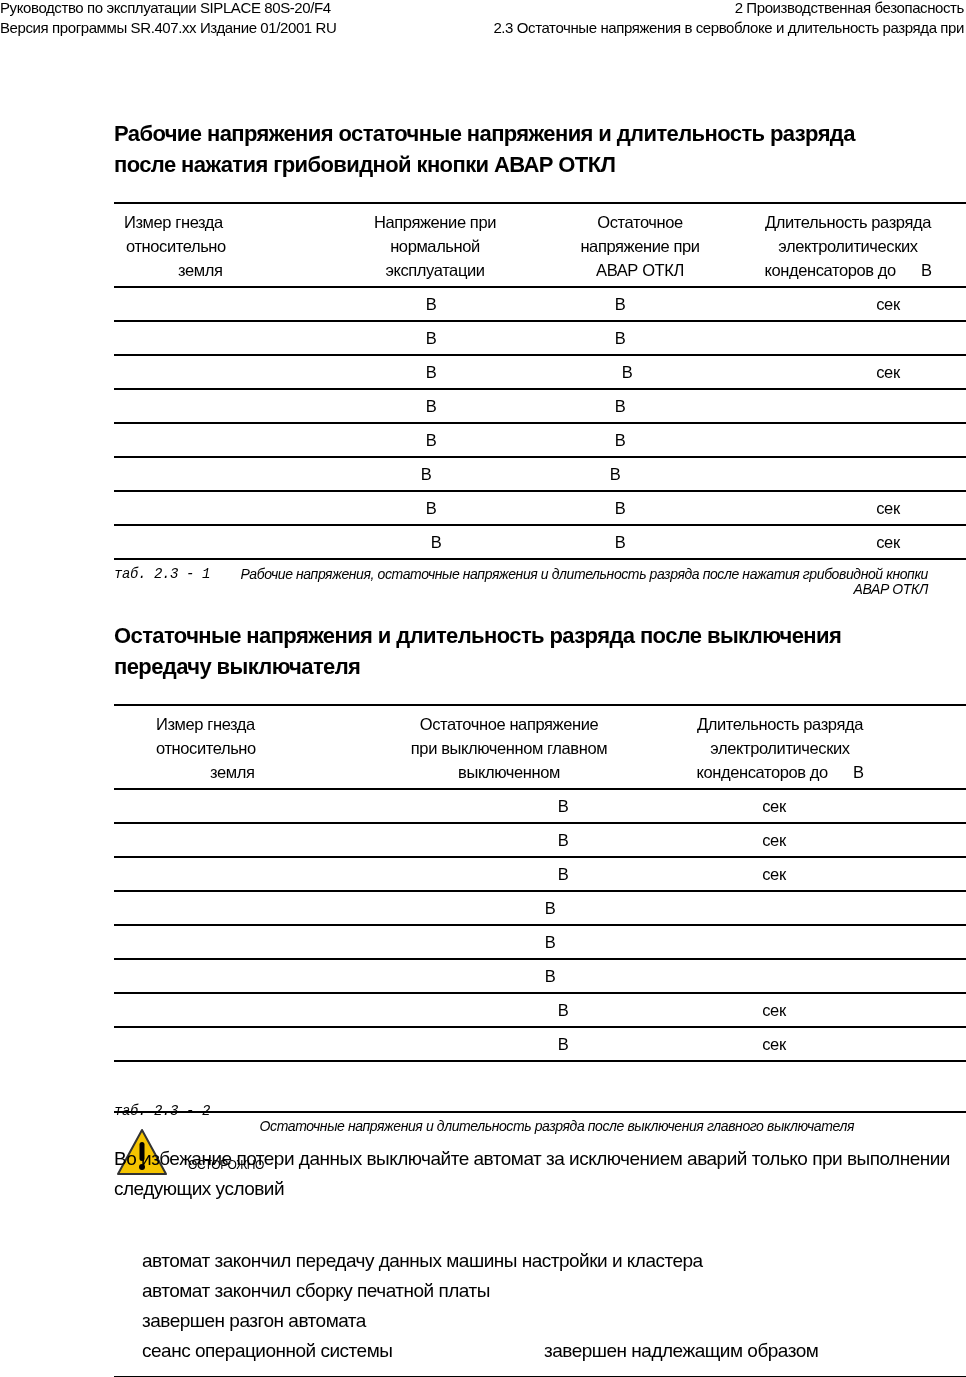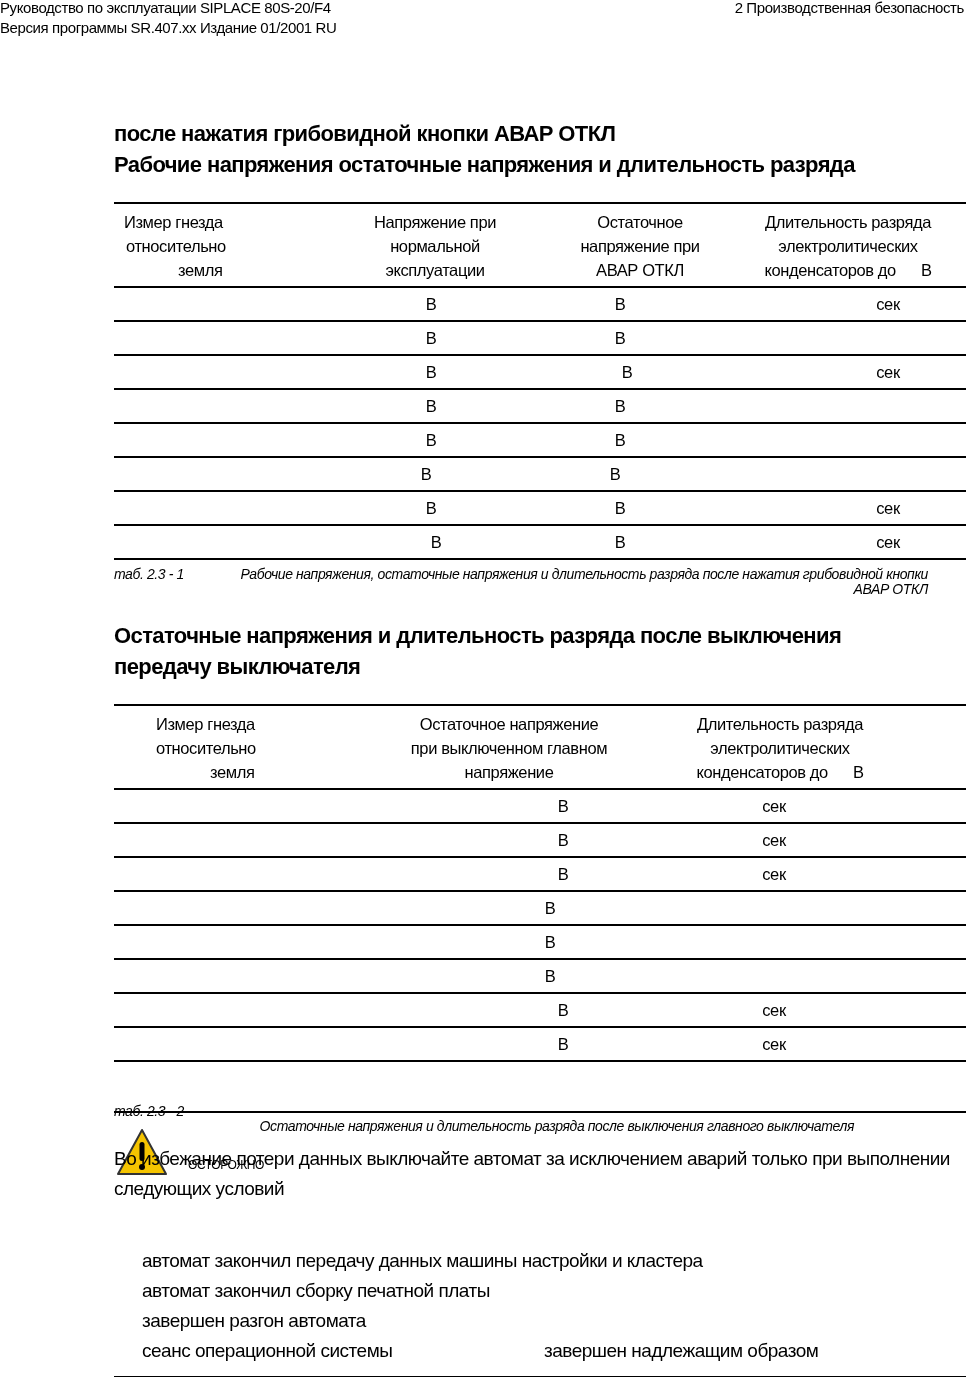--- a/index.html
+++ b/index.html
@@ -32,21 +32,21 @@
       font-size: 16.5px;
     }
     .t1 { top: 202px; }
     .t2 { top: 704px; }
     .lbl { white-space: nowrap; }
 
     .caption {
       position: absolute; left: 114px; font-size: 14px; font-style: italic;
       line-height: 15px; letter-spacing: -0.4px;
     }
-    .caption .num { display: inline-block; width: 114px; vertical-align: top; }
+    .caption .num { display: inline-block; width: 114px; vertical-align: top; font-family: Liberation Mono, monospace; }
     .caption .txt { display: inline-block; vertical-align: top; width: 700px; text-align: right; }
     .cap1 { top: 567px; }
     .cap2 { top: 1068px; margin-top: 36px; }
 
     .rule { position: absolute; left: 114px; width: 852px; height: 0; border-top: 2px solid #000; }
     .rule-top { top: 1111px; }
     .rule-bottom { top: 1376px; }
 
     .warn-icon { position: absolute; left: 116px; top: 1128px; width: 52px; height: 48px; }
     .warn-title { position: absolute; left: 188px; top: 1158px; font-size: 12px; letter-spacing: -0.4px; }
@@ -63,25 +63,26 @@
   </style>
 </head>
 <body>
 
 <div class="hdr hdr-left">
   <div>Руководство по эксплуатации SIPLACE 80S-20/F4</div>
   <div>Версия программы SR.407.xx  Издание 01/2001 RU</div>
 </div>
 <div class="hdr hdr-right">
   <div>2 Производственная безопасность</div>
+  <div>2.3 Остаточные напряжения в сервоблоке и длительность разряда при</div>
 </div>
 
 <div class="section-title t1-title">
+  <div>Рабочие напряжения  остаточные напряжения и длительность разряда</div>
   <div>после нажатия грибовидной кнопки АВАР ОТКЛ</div>
-  <div>Рабочие напряжения  остаточные напряжения и длительность разряда</div>
 </div>
 
 <table class="doc t1">
   <colgroup>
     <col style="width:186px">
       <col style="width:250px">
       <col style="width:180px">
       <col style="width:236px">
   </colgroup>
   <thead>
@@ -178,21 +179,21 @@
   <thead>
     <tr>
       <th style="text-align:left;padding-left:42px;">
         <div class="lbl">Измер  гнезда</div>
         <div class="lbl" style="margin-left:0px">относительно</div>
         <div class="lbl" style="margin-left:54px">земля</div>
       </th>
       <th>
         <div class="lbl">Остаточное напряжение</div>
         <div class="lbl">при выключенном главном</div>
-        <div class="lbl">напряжение</div>
+        <div class="lbl">выключенном</div>
       </th>
       <th style="padding-right:60px">
         <div class="lbl">Длительность разряда</div>
         <div class="lbl">электролитических</div>
         <div class="lbl" style="white-space:pre">конденсаторов до      В</div>
       </th>
     </tr>
   </thead>
   <tbody>
     <tr>

